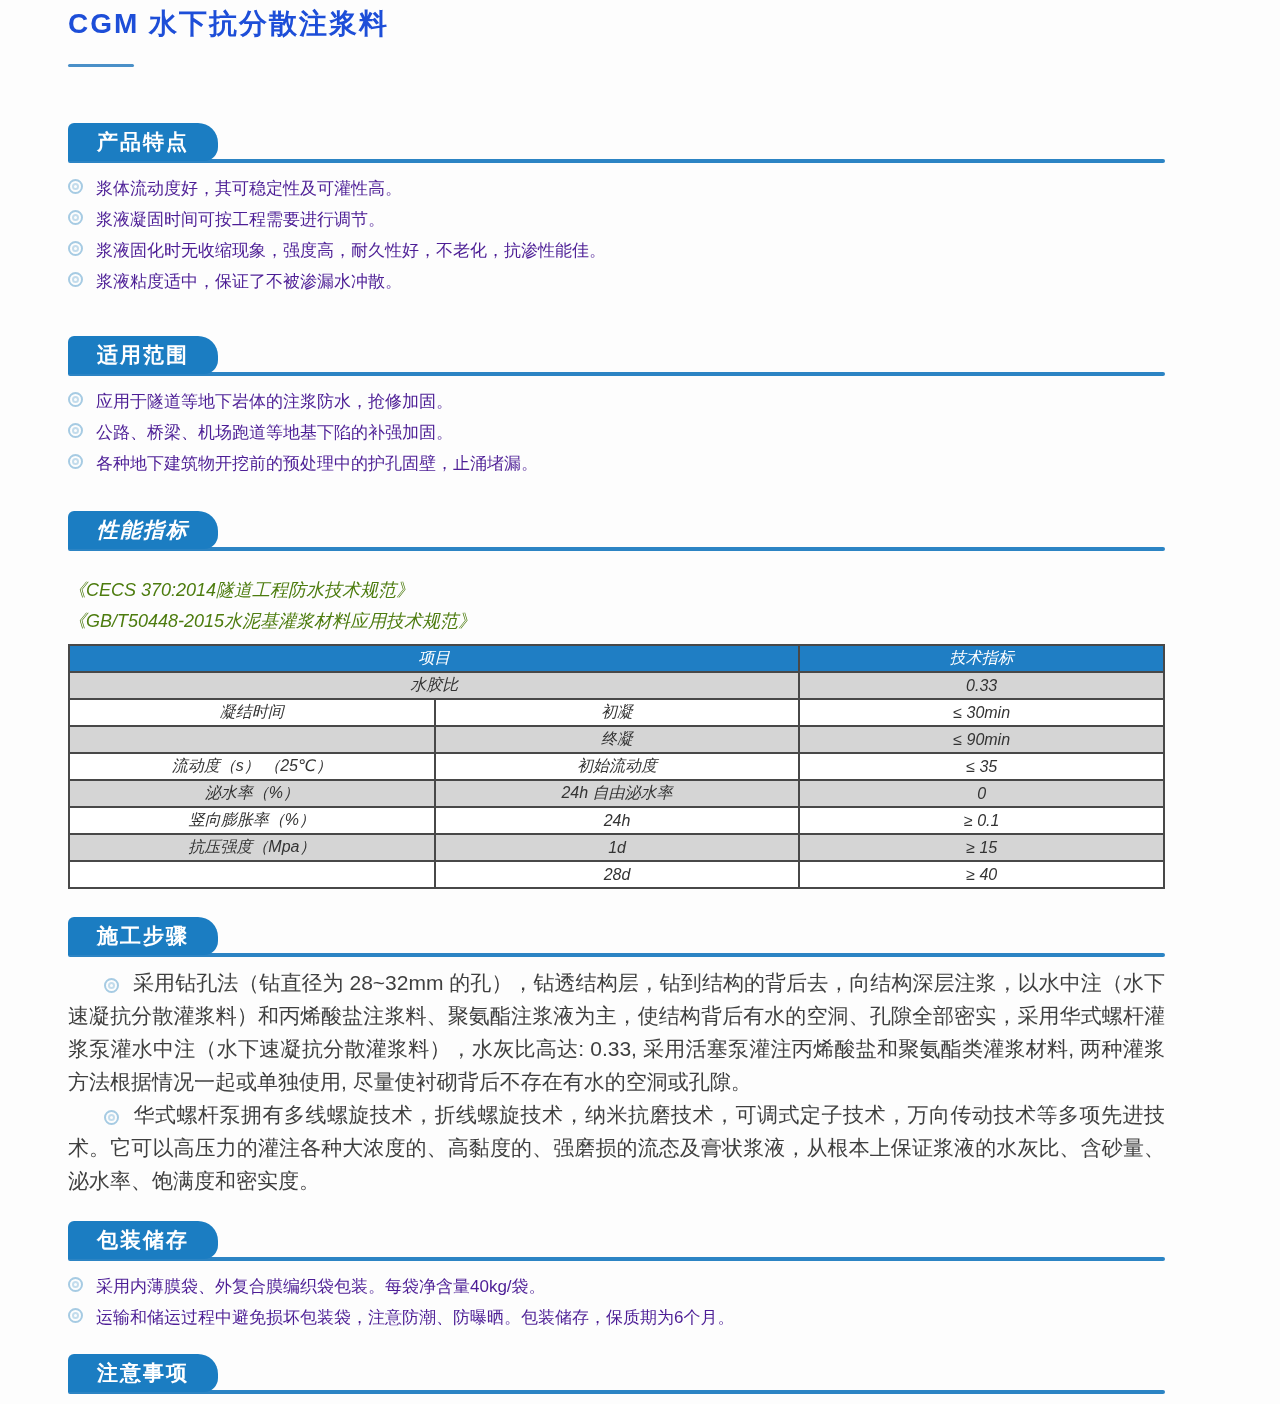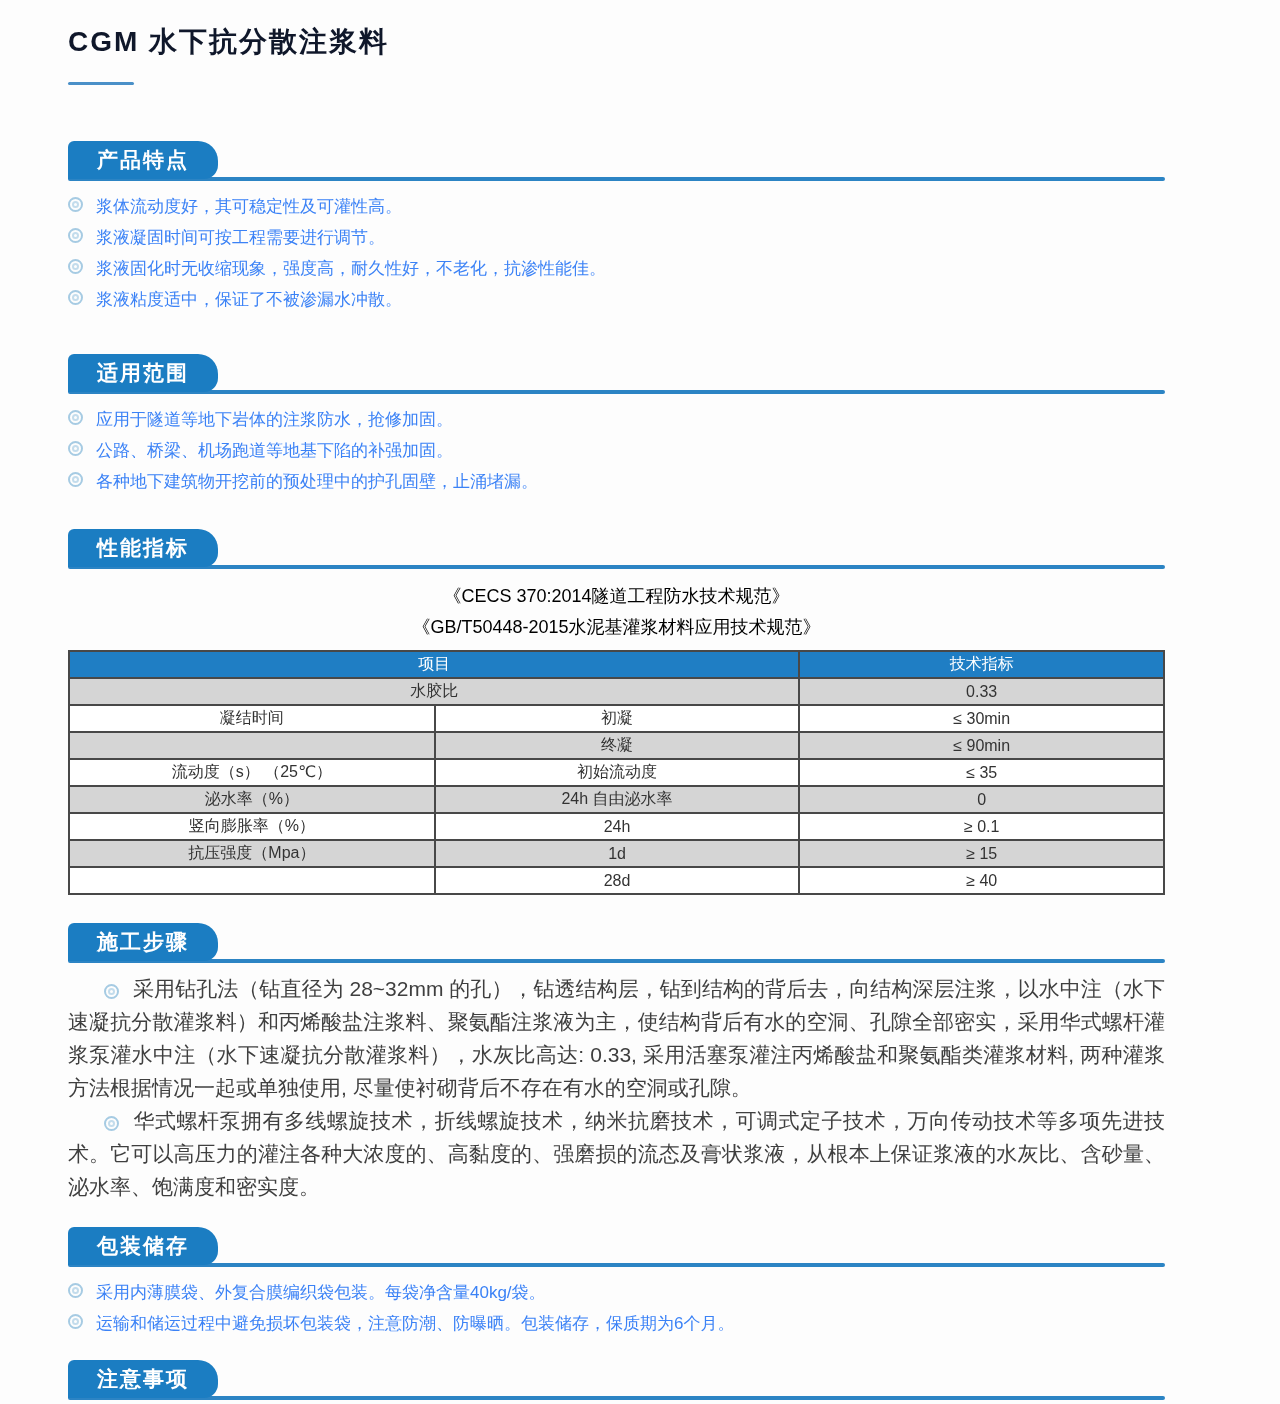--- a/index.html
+++ b/index.html
@@ -8,23 +8,23 @@
     position:relative;
     width:1280px; height:1404px;
     background:#fdfdfd;
     overflow:hidden;
     font-family:"Liberation Sans","DejaVu Sans",sans-serif;
     color:#3e3e3e;
   }
   .content { padding:0 115px 0 68px; }
 
   .page-title {
-    padding-top:23px;
+    padding-top:5px;
     font-size:28px; font-weight:bold; letter-spacing:2px;
-    color:#0f172a;
+    color:#1d4ed8;
   }
   .title-underline {
     margin-top:21px;
     width:66px; height:3px; background:#4a90c8; border-radius:2px;
   }
 
   .section { margin-top:44px; }
   .section.first { margin-top:56px; }
   .sec-badge {
     display:inline-block;
@@ -36,35 +36,35 @@
     text-align:center;
     border-radius:6px 20px 14px 0;
     position:relative; z-index:2;
   }
   .sec-line { height:4px; background:#2c84c4; border-radius:2px; margin-top:-2px; position:relative; z-index:1; }
 
   ul.bullets { list-style:none; margin-top:15px; }
   ul.bullets li {
     display:flex; align-items:flex-start; gap:13px;
     margin-bottom:10px;
-    font-size:17px; line-height:21px; color:#3b82f6;
+    font-size:17px; line-height:21px; color:#4c1d95;
   }
   .ring {
     flex:0 0 auto;
     width:15px; height:15px;
     border:2px solid #a6cbe3; border-radius:50%;
     position:relative; margin-top:1px;
   }
   .ring::after {
     content:""; position:absolute; inset:2px;
     border:2px solid #c3dcec; border-radius:50%;
   }
   .ring-inline { display:inline-block; vertical-align:-3px; margin-right:14px; }
 
-  .standards { margin-top:12px; text-align:center; font-size:18px; line-height:31px; color:#000000; }
+  .standards { margin-top:24px; text-align:left; font-size:18px; line-height:31px; color:#4d7c0f; }
 
   table.perf { width:100%; border-collapse:collapse; margin-top:7px; }
   table.perf th, table.perf td {
     border:2px solid #484848;
     text-align:center; vertical-align:middle;
     height:27px; padding:0 4px;
     font-size:16px; color:#333333;
     background:#ffffff;
   }
   table.perf th { background:#1f7ec4; color:#ffffff; font-weight:normal; }
@@ -120,21 +120,21 @@
           <span class="ring"></span>
           <span>公路、桥梁、机场跑道等地基下陷的补强加固。</span>
         </li>
         <li>
           <span class="ring"></span>
           <span>各种地下建筑物开挖前的预处理中的护孔固壁，止涌堵漏。</span>
         </li>
       </ul>
     </div>
 
-    <div class="section" style="margin-top:37px;">
+    <div class="section" style="margin-top:37px;font-style:italic;">
       <div class="sec-badge">性能指标</div>
       <div class="sec-line"></div>
       <div class="standards">
         <div>《CECS 370:2014隧道工程防水技术规范》</div>
         <div>《GB/T50448-2015水泥基灌浆材料应用技术规范》</div>
       </div>
       <table class="perf">
         <colgroup>
             <col style="width:33.4%">
             <col style="width:33.3%">

